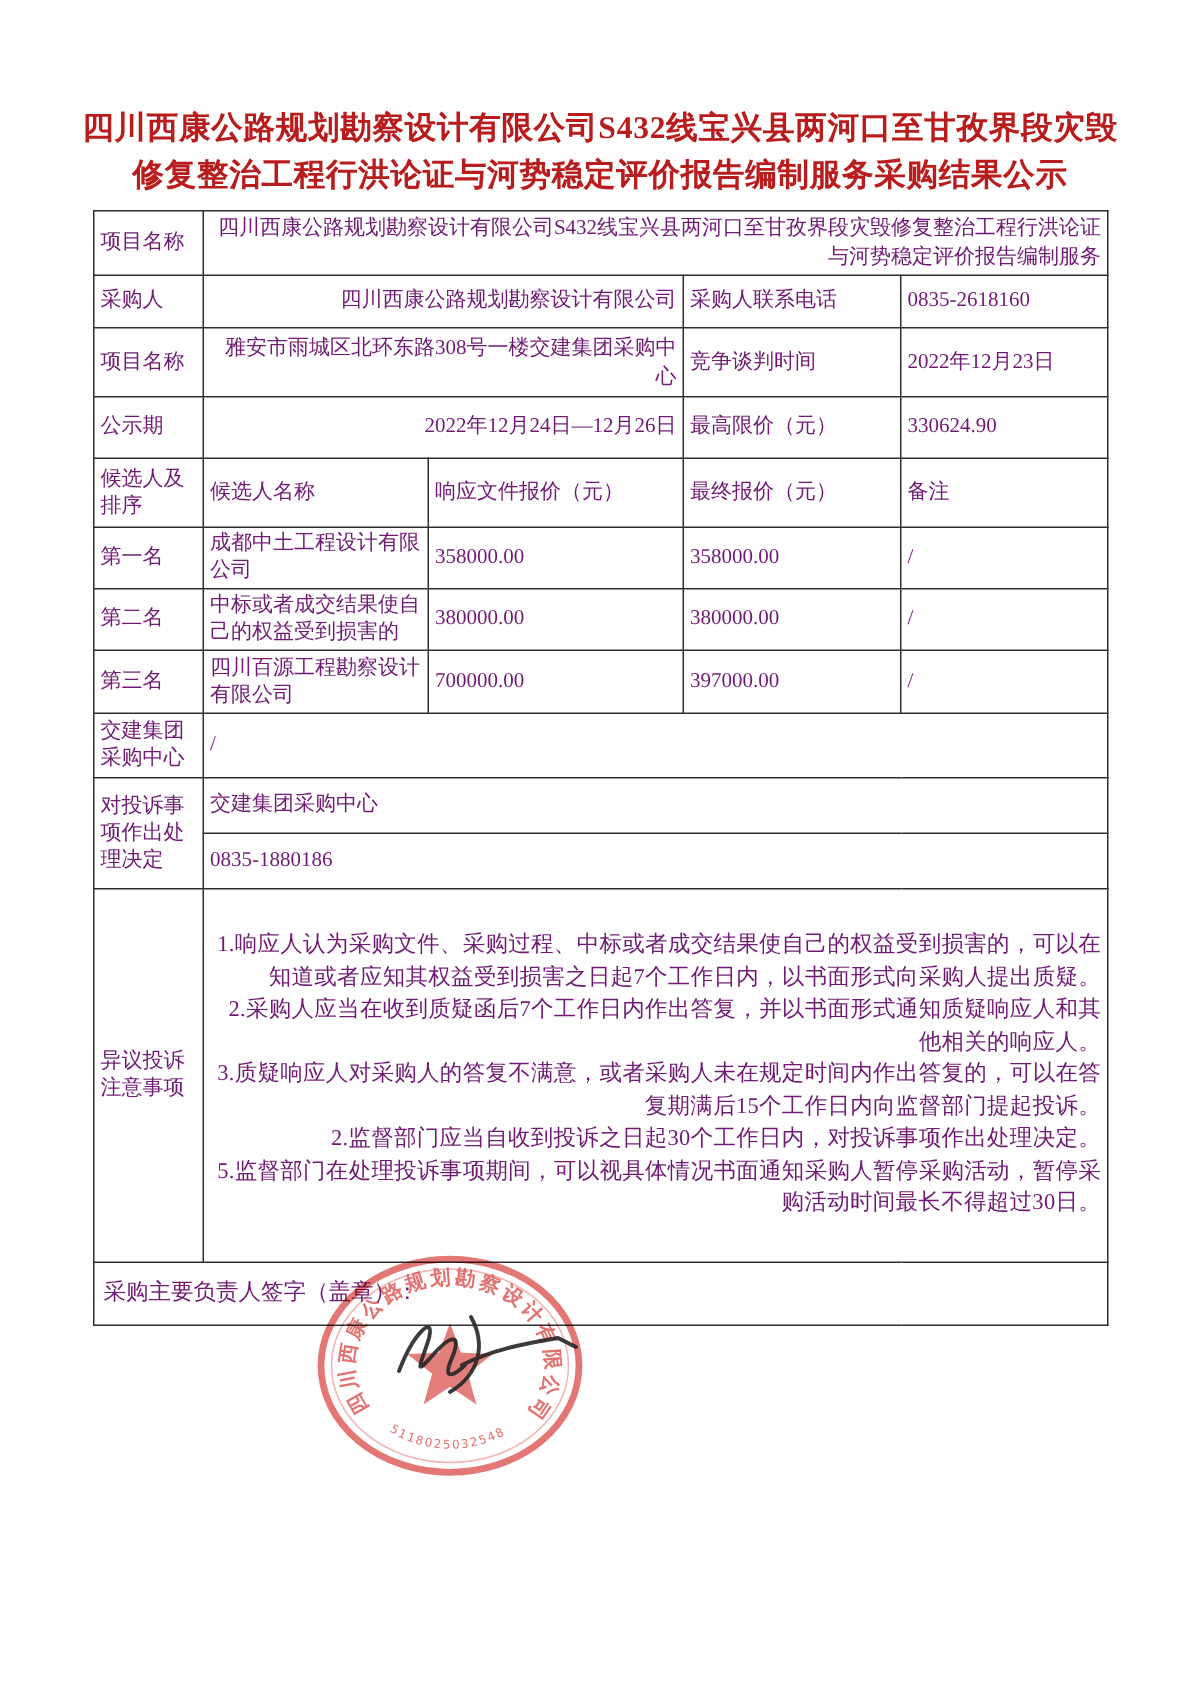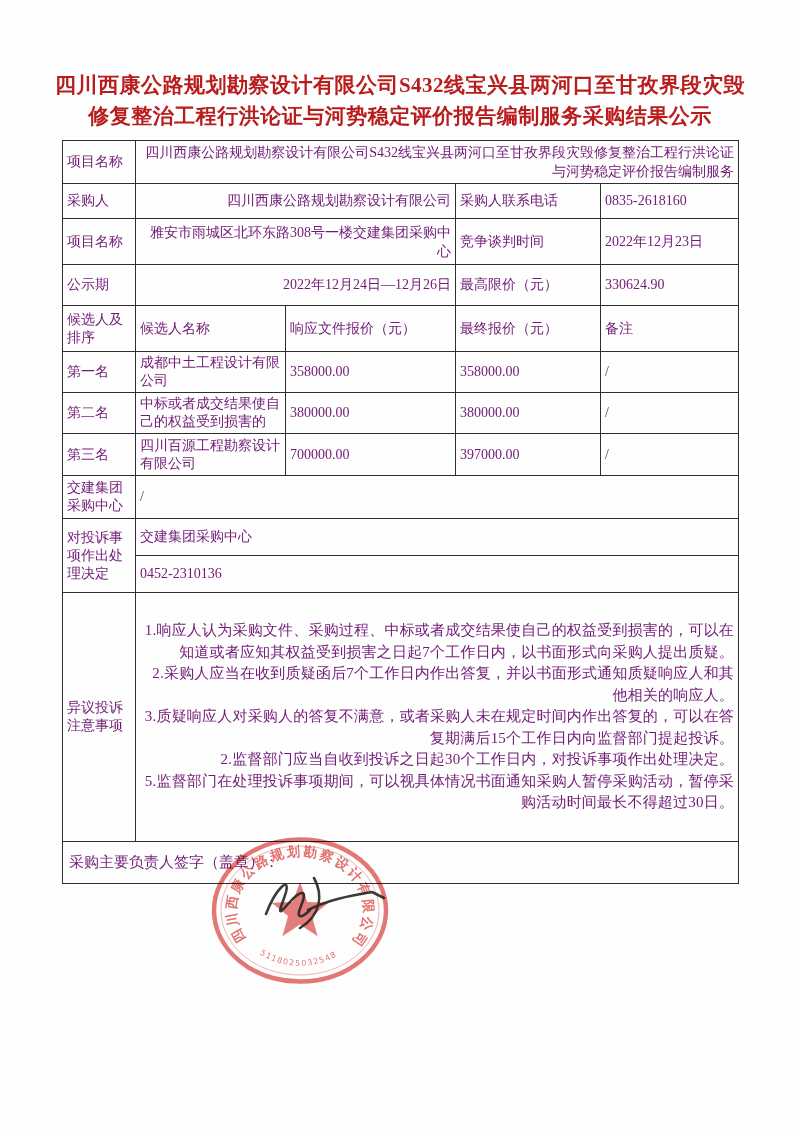--- a/index.html
+++ b/index.html
@@ -119,21 +119,21 @@
     <tr>
       <td class="lbl" style="height:43px">交建集团采购中心</td>
       <td class="ctr" colspan="4">/</td>
     </tr>
 
     <tr>
       <td class="lbl" rowspan="2" style="height:74px">对投诉事项作出处理决定</td>
       <td class="ctr" colspan="4" style="height:37px">交建集团采购中心</td>
     </tr>
     <tr>
-      <td class="ctr" colspan="4" style="height:37px">0452-2310136</td>
+      <td class="ctr" colspan="4" style="height:37px">0835-1880186</td>
     </tr>
 
     <tr>
       <td class="lbl" style="height:249px">异议投诉注意事项</td>
       <td class="notice-cell" colspan="4">
         <div class="notice-line">1.响应人认为采购文件、采购过程、中标或者成交结果使自己的权益受到损害的，可以在知道或者应知其权益受到损害之日起7个工作日内，以书面形式向采购人提出质疑。</div>
         <div class="notice-line">2.采购人应当在收到质疑函后7个工作日内作出答复，并以书面形式通知质疑响应人和其他相关的响应人。</div>
         <div class="notice-line">3.质疑响应人对采购人的答复不满意，或者采购人未在规定时间内作出答复的，可以在答复期满后15个工作日内向监督部门提起投诉。</div>
         <div class="notice-line">2.监督部门应当自收到投诉之日起30个工作日内，对投诉事项作出处理决定。</div>
         <div class="notice-line">5.监督部门在处理投诉事项期间，可以视具体情况书面通知采购人暂停采购活动，暂停采购活动时间最长不得超过30日。</div>

